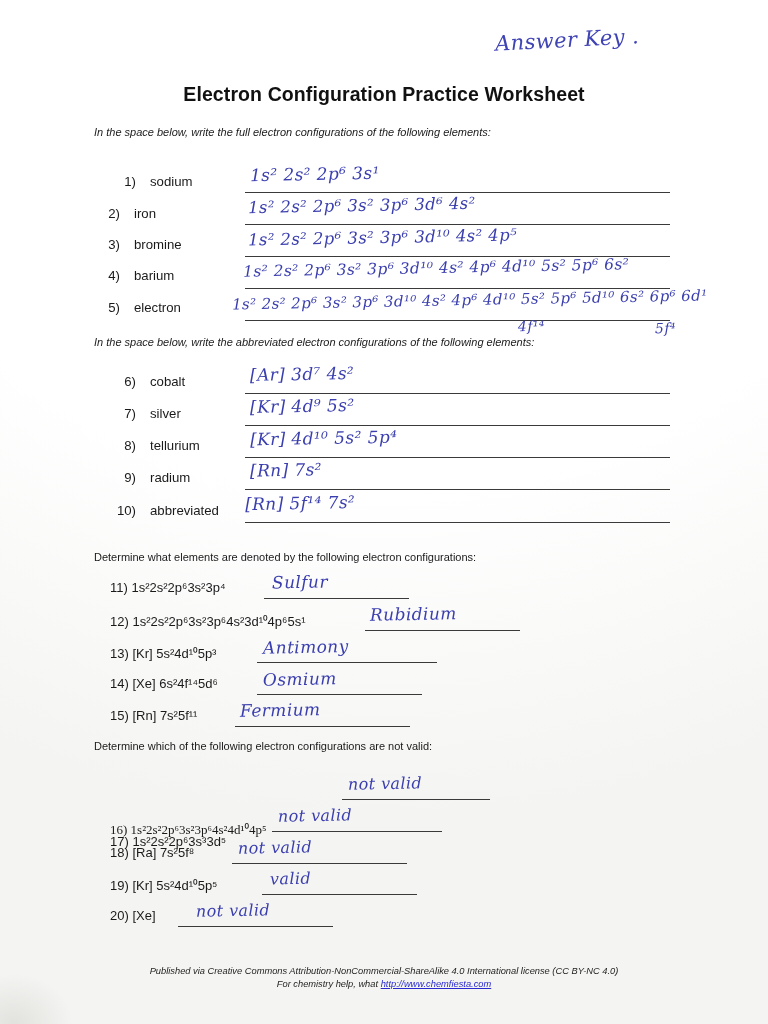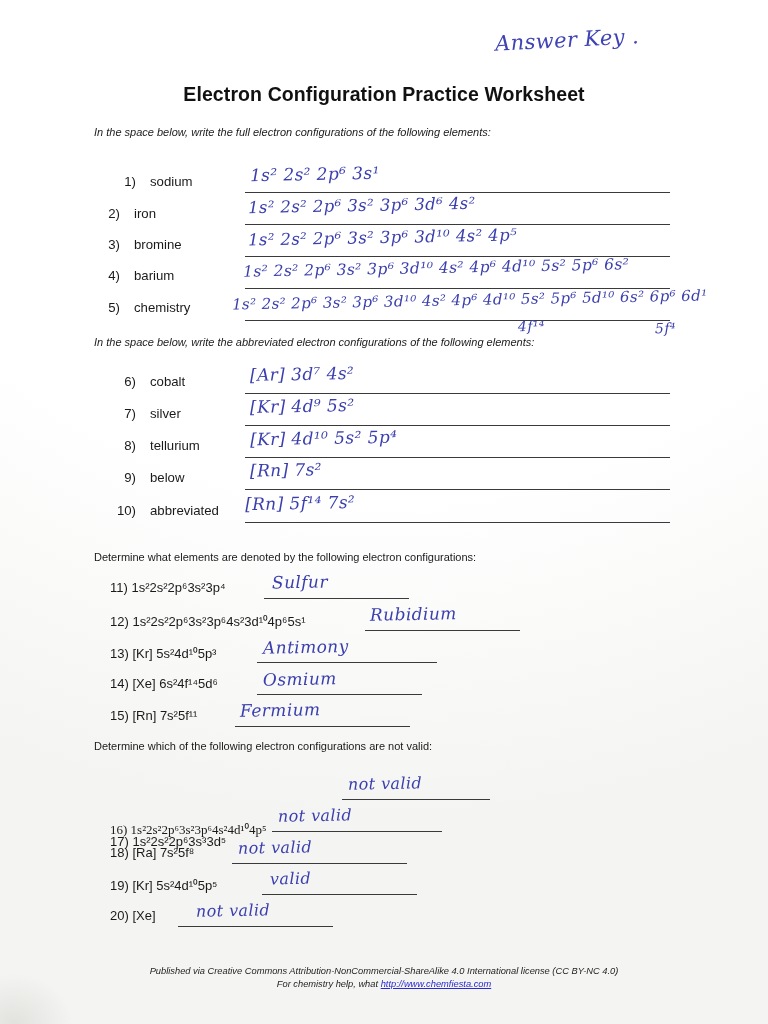--- a/index.html
+++ b/index.html
@@ -166,21 +166,21 @@
 
   <div class="row" style="top:268px; left:94px; width:576px;">
     <span class="num">4)</span>
     <span class="name">barium</span>
   </div>
   <div class="rule" style="top:288px; left:245px; width:425px;"></div>
   <div class="ans handwriting" style="top:259px; left:243px; font-size:15.5px;">1s² 2s² 2p⁶ 3s² 3p⁶ 3d¹⁰ 4s² 4p⁶ 4d¹⁰ 5s² 5p⁶ 6s²</div>
 
   <div class="row" style="top:300px; left:94px; width:576px;">
     <span class="num">5)</span>
-    <span class="name">chemistry</span>
+    <span class="name">electron</span>
   </div>
   <div class="rule" style="top:320px; left:245px; width:425px;"></div>
   <div class="ans handwriting" style="top:291px; left:232px; font-size:15px;">1s² 2s² 2p⁶ 3s² 3p⁶ 3d¹⁰ 4s² 4p⁶ 4d¹⁰ 5s² 5p⁶ 5d¹⁰ 6s² 6p⁶ 6d¹</div>
   <div class="ans handwriting" style="top:318px; left:518px; font-size:14px;">4f¹⁴</div>
   <div class="ans handwriting" style="top:320px; left:655px; font-size:14px;">5f⁴</div>
 
   <div class="instruction instr2">In the space below, write the abbreviated electron configurations of the following elements:</div>
 
   <div class="row" style="top:374px; left:110px; width:560px;">
     <span class="num">6)</span>
@@ -198,21 +198,21 @@
 
   <div class="row" style="top:438px; left:110px; width:560px;">
     <span class="num">8)</span>
     <span class="name">tellurium</span>
   </div>
   <div class="rule" style="top:457px; left:245px; width:425px;"></div>
   <div class="ans handwriting" style="top:428px; left:250px; font-size:17px;">[Kr] 4d¹⁰ 5s² 5p⁴</div>
 
   <div class="row" style="top:470px; left:110px; width:560px;">
     <span class="num">9)</span>
-    <span class="name">below</span>
+    <span class="name">radium</span>
   </div>
   <div class="rule" style="top:489px; left:245px; width:425px;"></div>
   <div class="ans handwriting" style="top:460px; left:250px; font-size:17px;">[Rn] 7s²</div>
 
   <div class="row" style="top:503px; left:110px; width:560px;">
     <span class="num">10)</span>
     <span class="name">abbreviated</span>
   </div>
   <div class="rule" style="top:522px; left:245px; width:425px;"></div>
   <div class="ans handwriting" style="top:493px; left:245px; font-size:17px;">[Rn] 5f¹⁴ 7s²</div>

